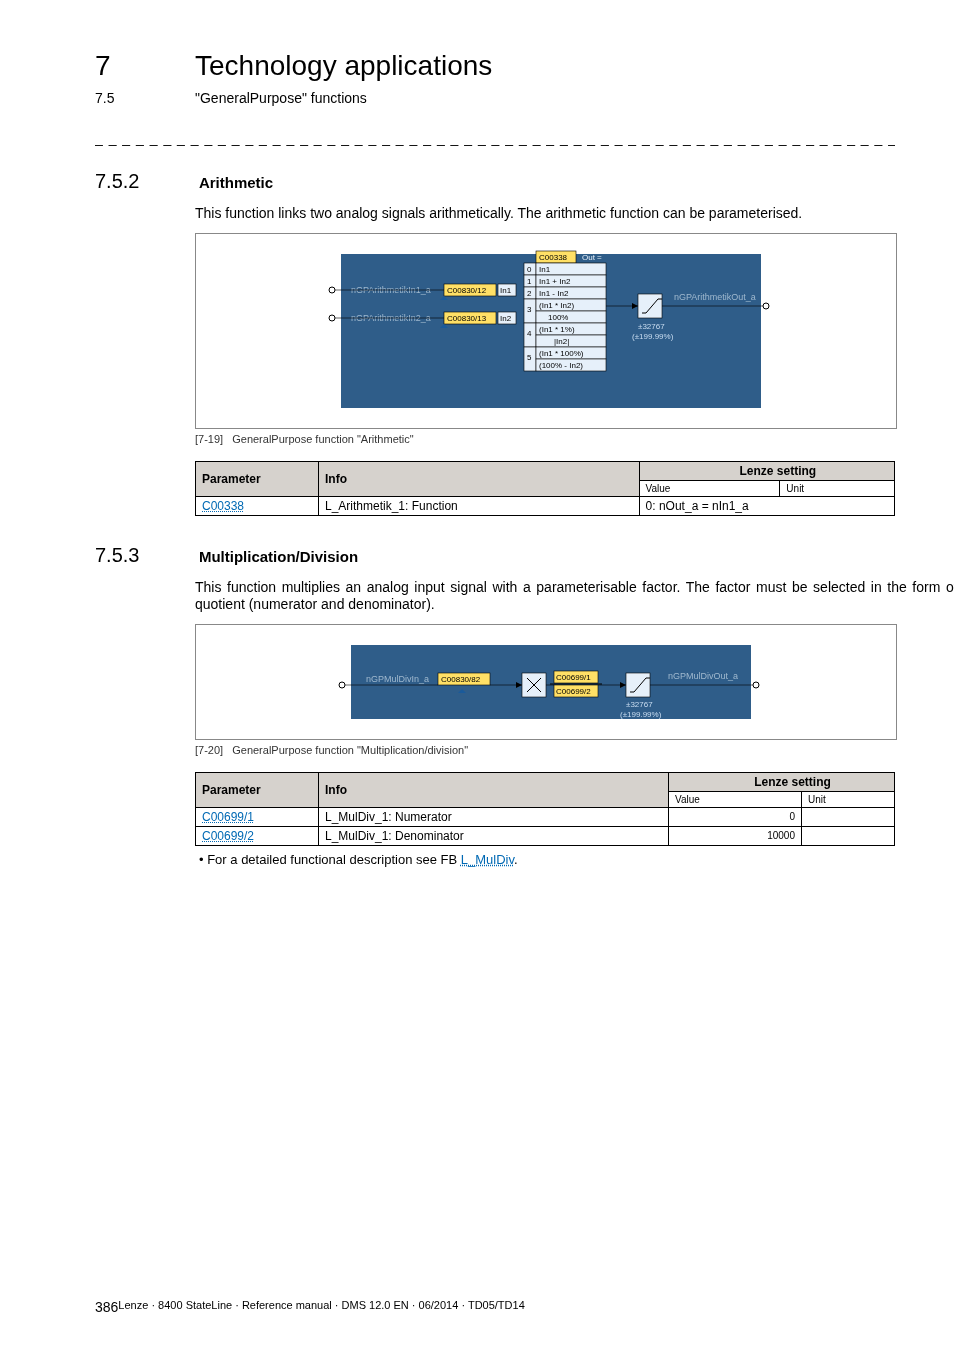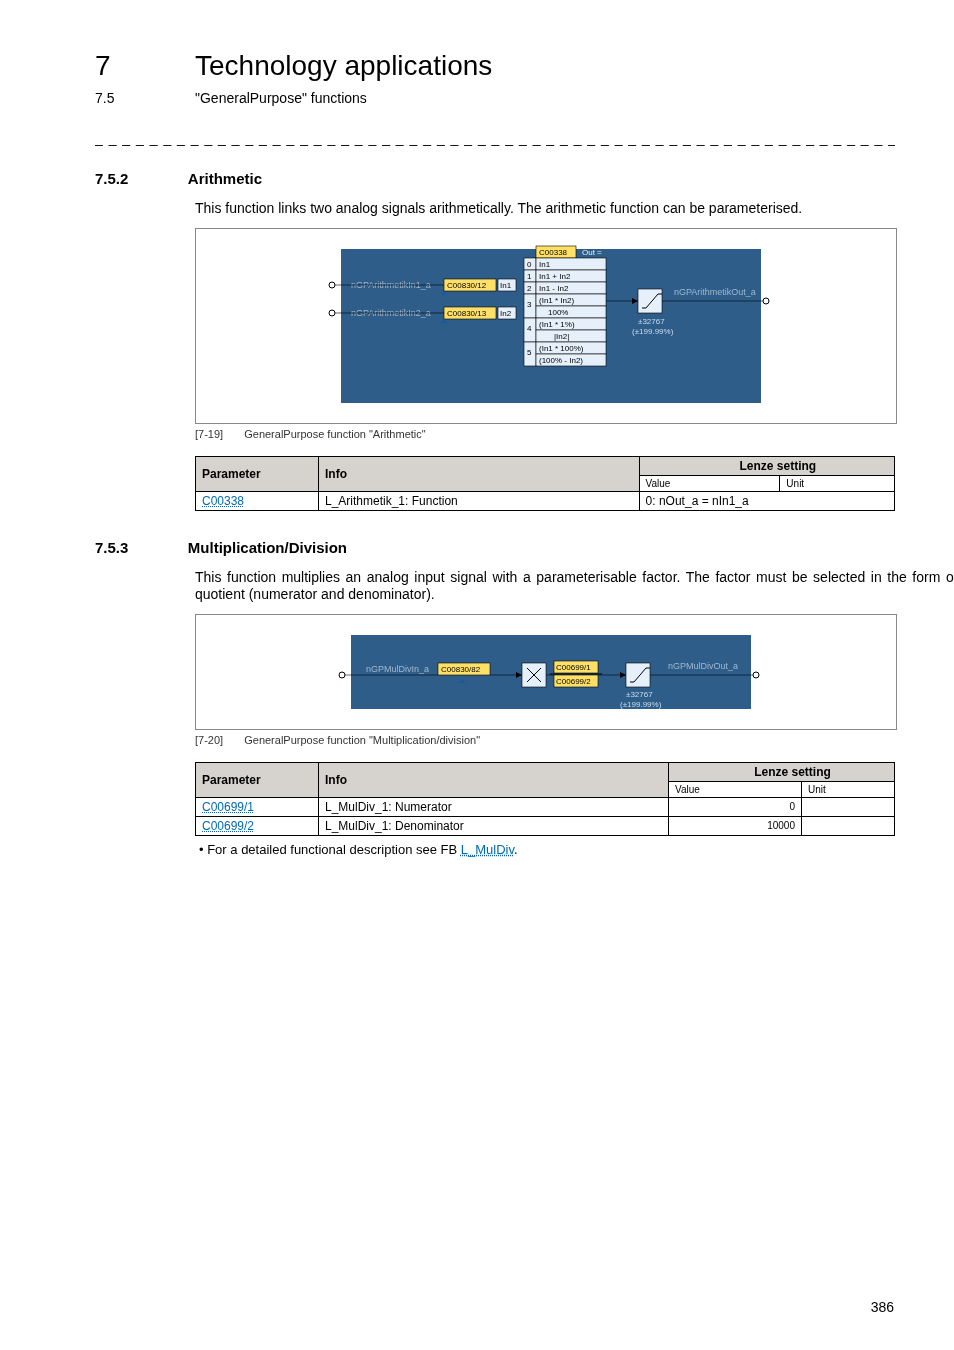--- a/index.html
+++ b/index.html
@@ -50,22 +50,22 @@
     white-space: nowrap;
     overflow: hidden;
   }
   .content {
     position: absolute;
     left: 95px;
     top: 170px;
     width: 800px;
   }
   .secnum {
-    font-size: 15px;
-    font-weight: bold;
+    font-size: 20px;
+    font-weight: normal;
   }
   .sectitle {
     font-size: 15px;
     font-weight: bold;
     margin-left: 55px;
   }
   .body-indent {
     margin-left: 100px;
     width: 776px;
   }
@@ -81,21 +81,21 @@
     display: flex;
     justify-content: center;
     align-items: center;
     margin-top: 6px;
   }
   .caption {
     margin-top: 4px;
     font-size: 11px;
     color: #333;
   }
-  .caption .lbl { margin-right: 18px; }
+  .caption .lbl { margin-right: 6px; }
   table.ptable {
     border-collapse: collapse;
     width: 700px;
     margin-top: 16px;
     font-size: 12px;
   }
   table.ptable th, table.ptable td {
     border: 1px solid #000;
     padding: 2px 6px;
   }
@@ -124,21 +124,21 @@
   .bullet::before {
     content: "• ";
   }
   .footer {
     position: absolute;
     bottom: 35px;
     left: 95px;
     right: 60px;
     font-size: 11px;
     display: flex;
-    justify-content: flex-end;
+    justify-content: flex-start;
   }
   .footer .pg { font-size: 14px; }
   svg { display: block; }
   svg text { font-family: Arial, sans-serif; }
   .diag { fill: #2f5d89; }
   .yellow { fill: #ffe066; stroke: #000; stroke-width: 0.6; }
   .signal { fill: #9fb8ce; font-size: 9px; }
   .port { fill: #e6f0fa; stroke: #000; stroke-width: 0.6; }
 </style>
 </head>
@@ -339,13 +339,14 @@
       </table>
     <div class="bullet">
       <span>For a detailed functional description see FB </span><a class="link" href="#">L_MulDiv</a><span>.</span>
     </div>
   </div>
 
 </div>
 
 <div class="footer">
   <span class="pg">386</span>
+  <span>Lenze · 8400 StateLine · Reference manual · DMS 12.0 EN · 06/2014 · TD05/TD14</span>
 </div>
 
 </body></html>

